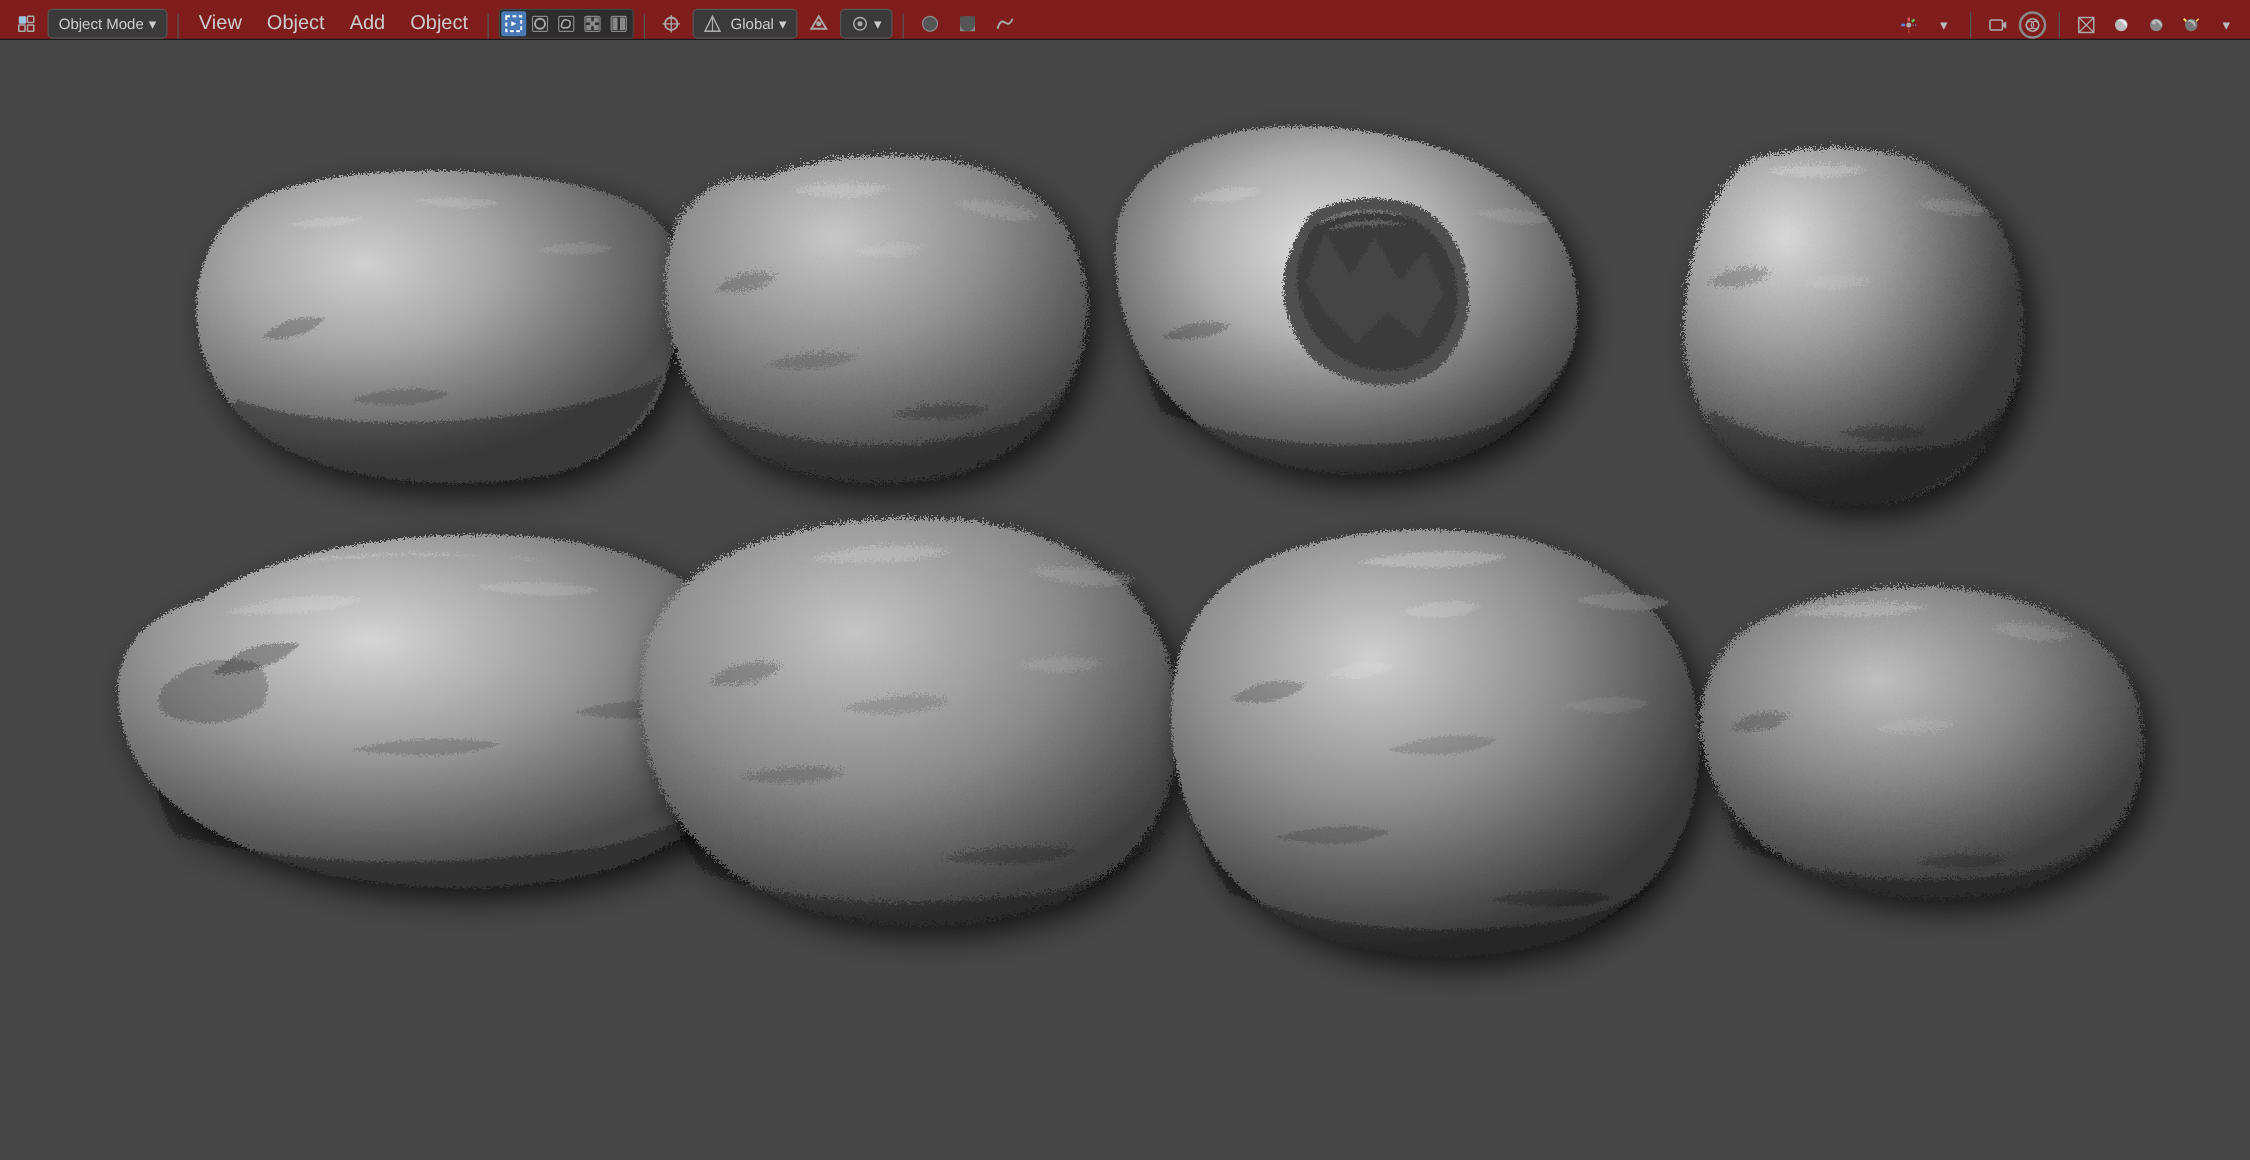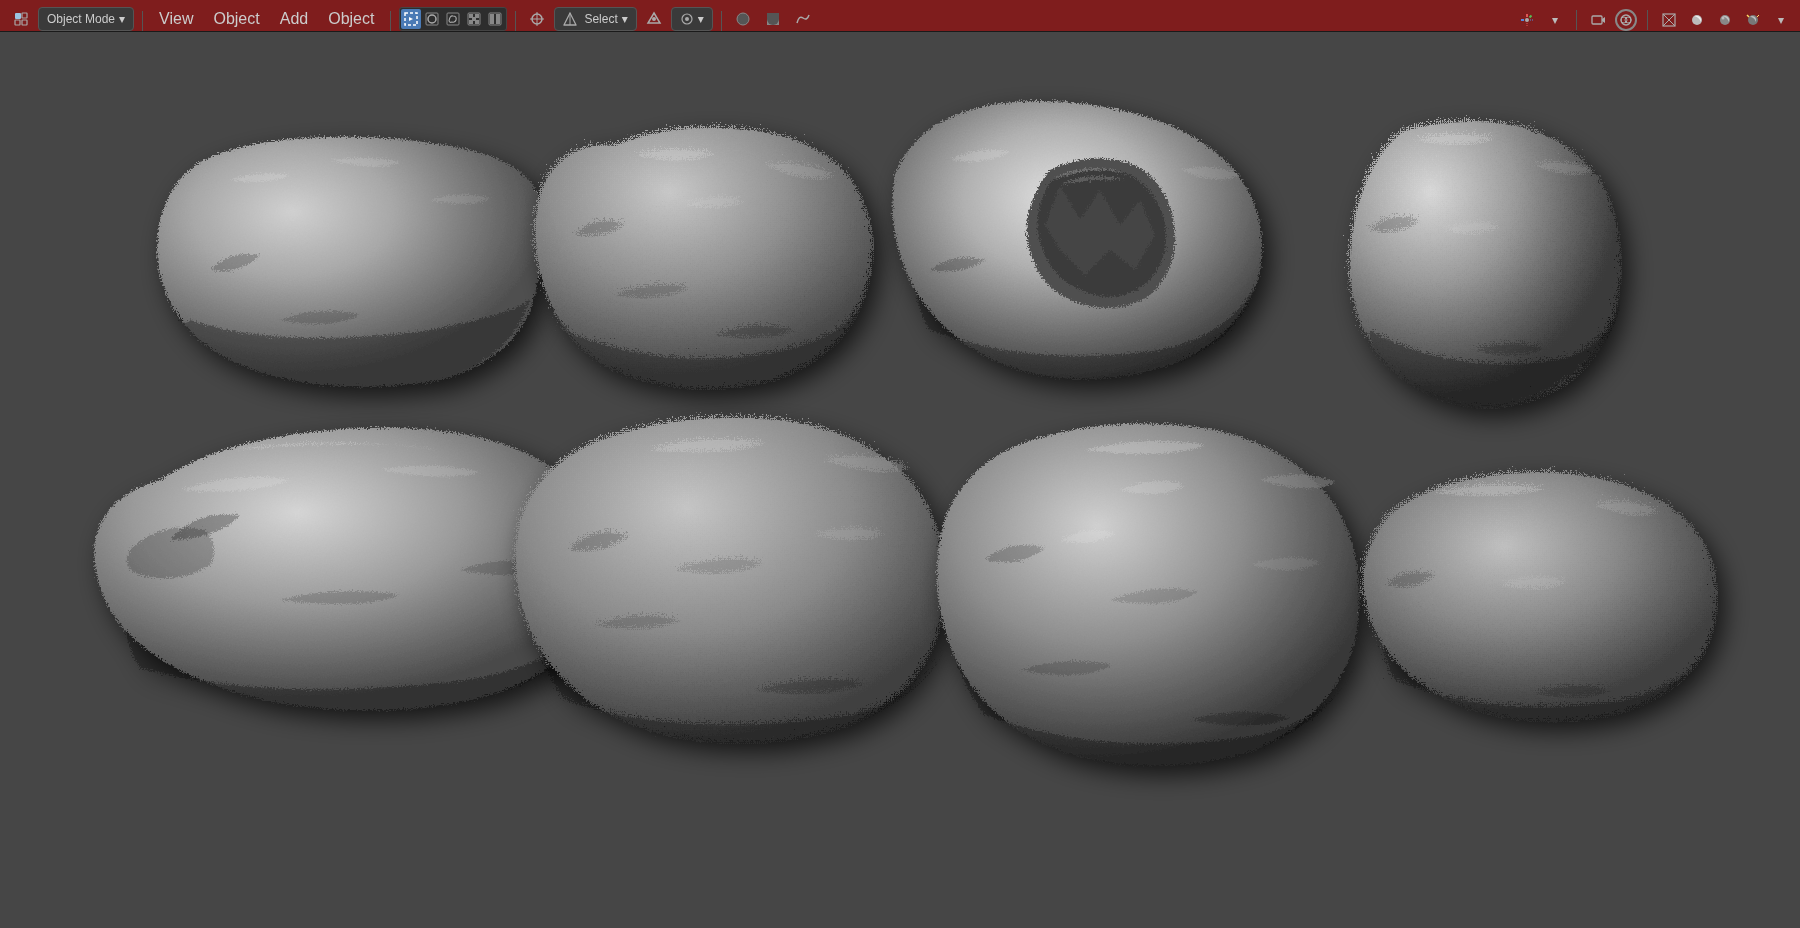--- a/index.html
+++ b/index.html
@@ -232,21 +232,21 @@
       <line x1="1" y1="8" x2="15" y2="8" stroke="#aaa" stroke-width="1"></line>
     </svg>
   </div>
 
   <div class="toolbar-dropdown">
     <svg width="14" height="14" viewBox="0 0 14 14" style="margin-right:3px">
       <path d="M7,1 L13,13 L1,13 Z" fill="none" stroke="#aaa" stroke-width="1.2"></path>
       <line x1="7" y1="1" x2="7" y2="13" stroke="#aaa" stroke-width="1"></line>
       <line x1="1" y1="13" x2="13" y2="13" stroke="#aaa" stroke-width="1"></line>
     </svg>
-    <span>Select</span>
+    <span>Global</span>
     <span>▾</span>
   </div>
 
   <div class="toolbar-icon-btn">
     <svg width="16" height="16" viewBox="0 0 16 16">
       <path d="M8,2 L14,12 L2,12 Z" fill="none" stroke="#aaa" stroke-width="1.5"></path>
       <circle cx="8" cy="8" r="2" fill="#aaa"></circle>
     </svg>
   </div>
 

